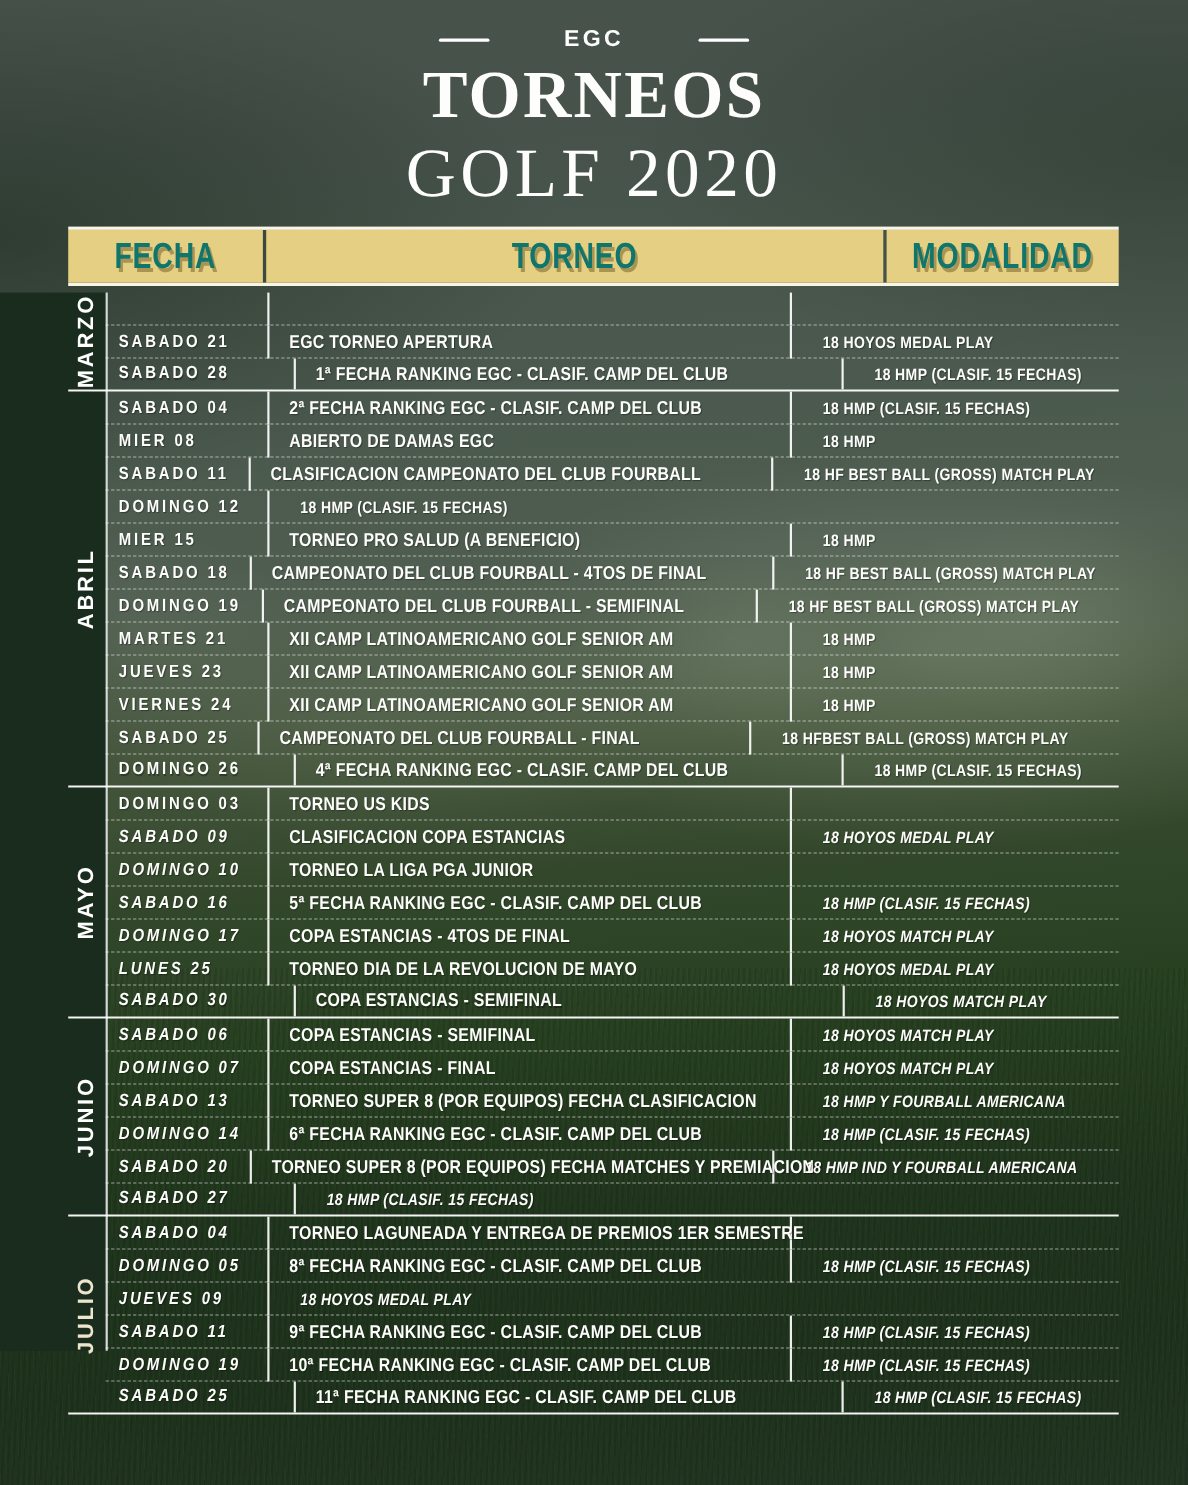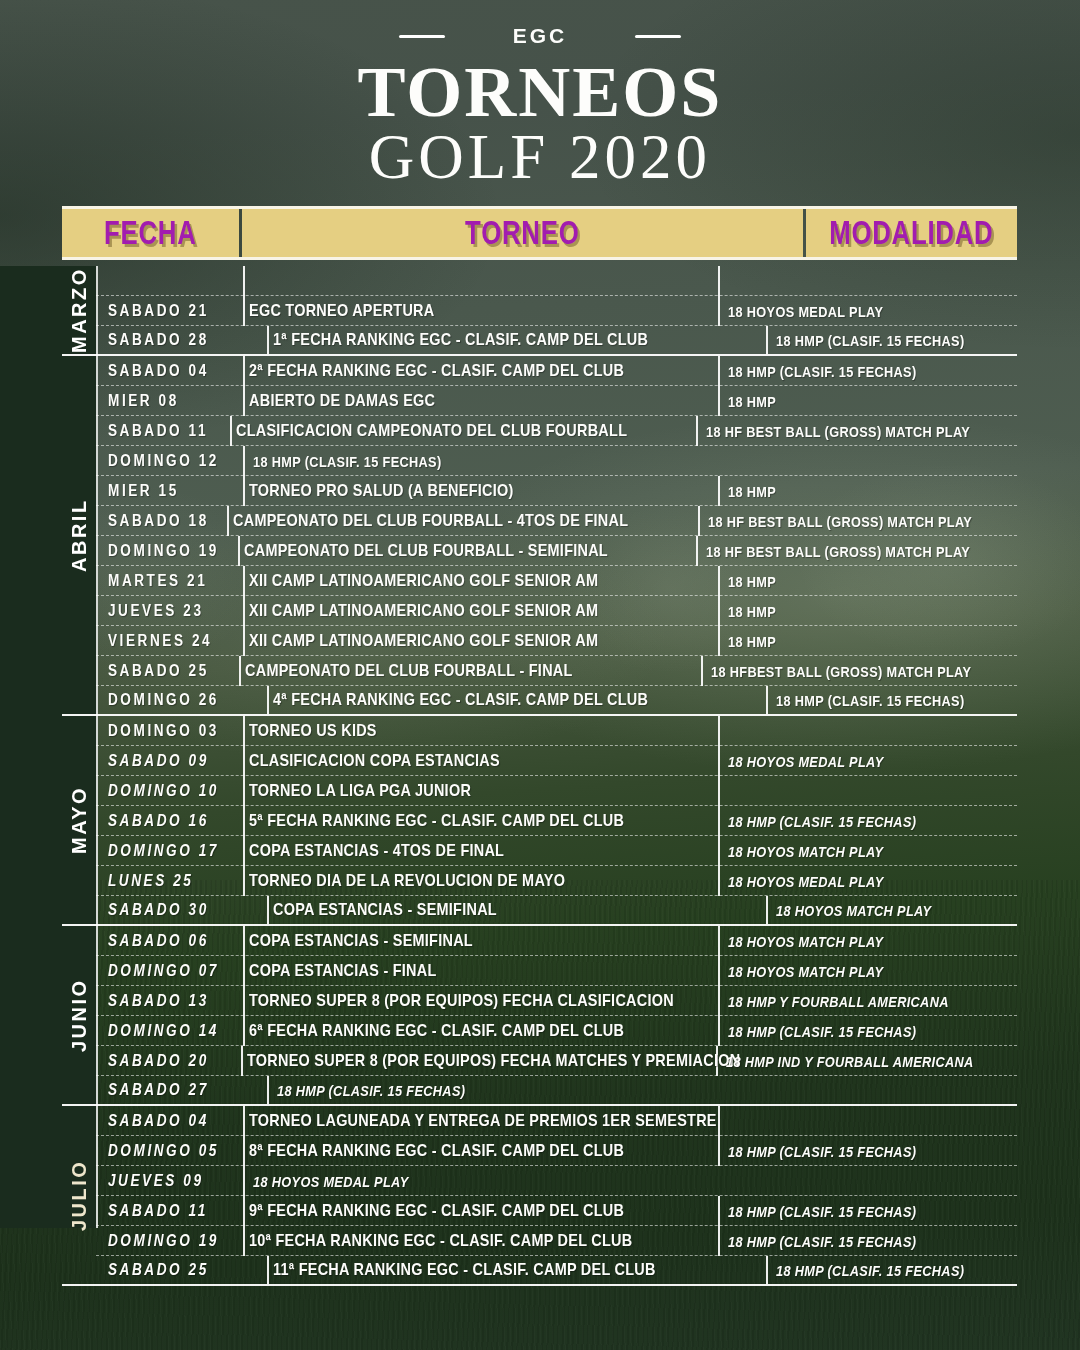--- a/index.html
+++ b/index.html
@@ -41,38 +41,38 @@
     position:absolute;top:24px;left:0;width:100%;
     display:flex;align-items:center;justify-content:center;gap:68px;
   }
   .brand-dash{width:46px;height:3px;background:#fff;border-radius:2px;}
   .brand-text{
     font-size:21px;font-weight:700;letter-spacing:3px;color:#fdfdfb;
   }
   .title-1{
     position:absolute;top:56px;left:0;width:100%;text-align:center;
     font-family:"Liberation Serif","DejaVu Serif",serif;
-    font-size:72px;font-weight:700;letter-spacing:2px;color:#fdfdfb;line-height:1;
+    font-size:61px;font-weight:700;letter-spacing:2px;color:#fdfdfb;line-height:1;
   }
   .title-2{
     position:absolute;top:126px;left:0;width:100%;text-align:center;
     font-family:"Liberation Serif","DejaVu Serif",serif;
     font-size:63px;font-weight:400;letter-spacing:4px;color:#fdfdfb;line-height:1;
   }
 
   
   .thead{
     position:absolute;left:62px;top:206px;width:955px;height:48px;
     border-top:3px solid #f8f4e6;border-bottom:3px solid #f8f4e6;
     display:flex;gap:3px;
   }
   .th{
     background:var(--gold,#e5cf82);
     display:flex;align-items:center;justify-content:center;
-    font-weight:700;font-size:33px;letter-spacing:1px;color:#a21caf;
+    font-weight:700;font-size:33px;letter-spacing:1px;color:#0f766e;
     text-shadow:3px 3px 0 rgba(120,100,45,0.55);
   }
   .th span{display:inline-block;transform:scaleX(0.78);}
   .th-fecha{width:179px;}
   .th-torneo{width:568px;}
   .th-modalidad{flex:1;}
 
   
   .month-band{
     position:absolute;left:0;top:266px;width:98px;height:962px;
@@ -97,22 +97,22 @@
     border-bottom:1px dashed rgba(255,255,255,0.55);
   }
   .month-section .row:last-child::after{display:none;}
   .cell{
     height:100%;box-sizing:border-box;display:flex;align-items:center;
     font-weight:600;color:#fdfdfb;text-shadow:1px 1px 1px rgba(0,0,0,0.35);
     white-space:nowrap;overflow:visible;
   }
   .cell > span{display:inline-block;transform:scaleX(0.85);transform-origin:0 50%;}
   .c-fecha{width:181px;padding-left:46px;font-size:16px;letter-spacing:3px;}
-  .c-torneo{width:475px;padding-left:4px;border-left:2px solid rgba(255,255,255,0.92);font-size:17px;letter-spacing:0.3px;}
-  .c-modalidad{flex:1;padding-left:8px;border-left:2px solid rgba(255,255,255,0.92);font-size:15px;letter-spacing:0.4px;}
+  .c-torneo{width:475px;padding-left:18px;border-left:2px solid rgba(255,255,255,0.92);font-size:17px;letter-spacing:0.3px;}
+  .c-modalidad{flex:1;padding-left:28px;border-left:2px solid rgba(255,255,255,0.92);font-size:15px;letter-spacing:0.4px;}
   .italic .c-fecha > span,.italic .c-modalidad > span{font-style:italic;}
 </style>
 </head>
 <body>
 
 <div class="bg"></div>
 <div class="bg-trees"></div>
 <div class="bg-grass"></div>
 
 <div class="brand-row">

